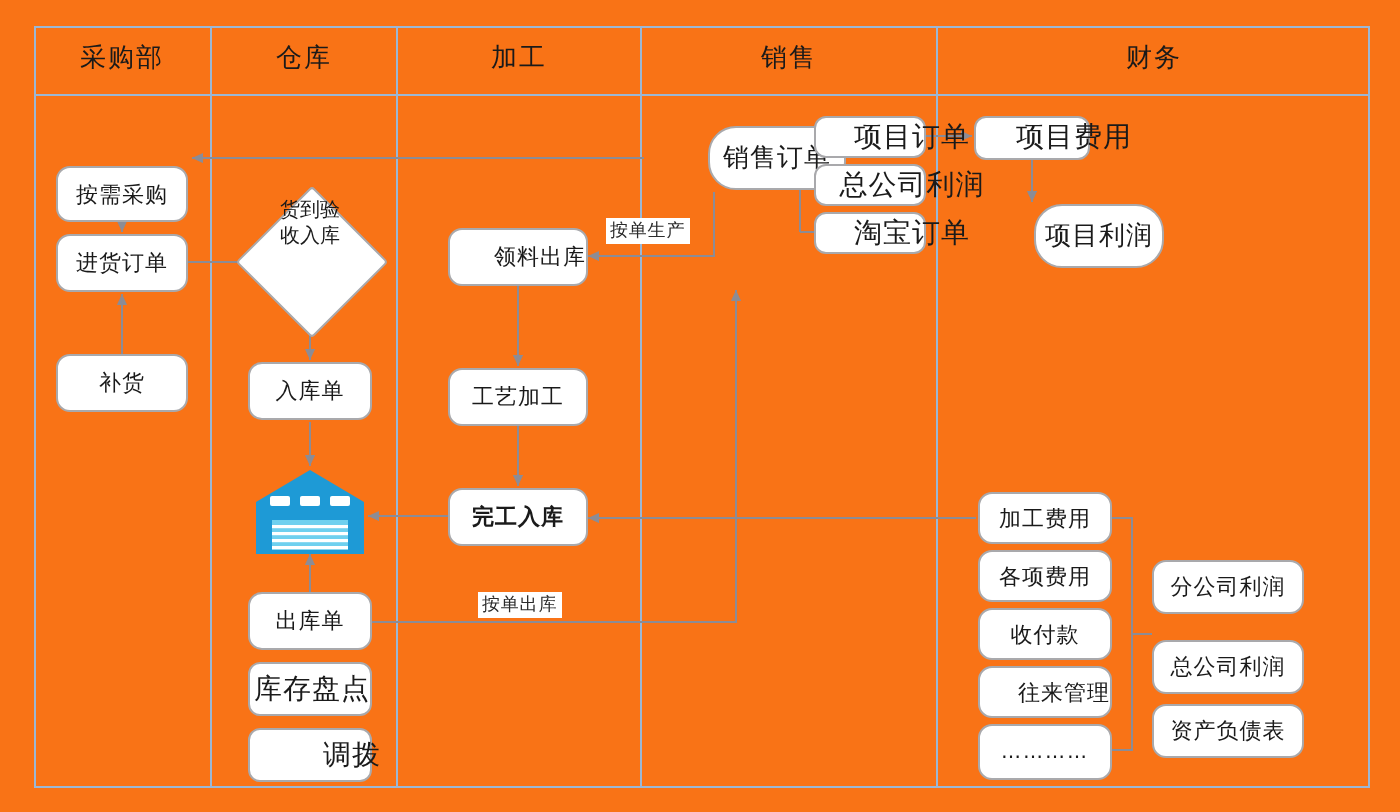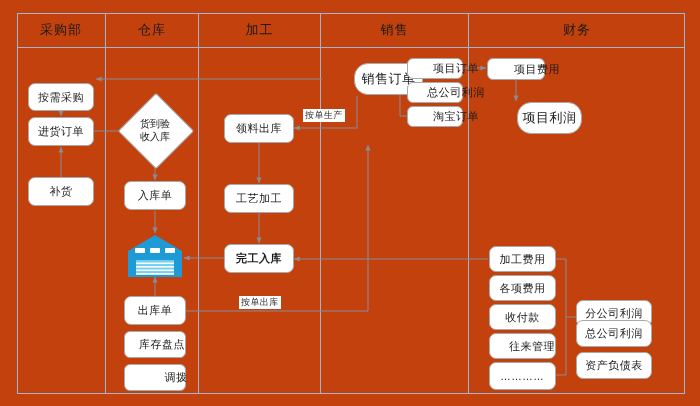--- a/index.html
+++ b/index.html
@@ -4,21 +4,21 @@
 <style>
   html, body {
     margin: 0;
     padding: 0;
     background: #ffffff;
   }
   #canvas {
     position: relative;
     width: 700px;
     height: 406px;
-    background: #c2410c;
+    background: #f97316;
     font-family: "DejaVu Sans", "Liberation Sans", sans-serif;
     overflow: hidden;
   }
   svg.lines {
     position: absolute;
     left: 0;
     top: 0;
     width: 700px;
     height: 406px;
     pointer-events: none;
@@ -61,21 +61,21 @@
     white-space: nowrap;
     font-size: 11px;
     letter-spacing: 0.5px;
   }
   .node.big {
     font-size: 13px;
     border-radius: 14px;
     margin-left: 32px;
   }
   .node.small {
-    font-size: 11px;
+    font-size: 14px;
     border-radius: 6px;
     padding-left: 42px;
   }
   .diamond {
     position: absolute;
     box-sizing: border-box;
   }
   .diamond .dshape {
     position: absolute;
     left: 50%;
@@ -91,21 +91,20 @@
   }
   .diamond .dtext {
     position: absolute;
     left: 0;
     top: 0;
     width: 100%;
     height: 100%;
     display: flex;
     flex-direction: column;
     align-items: center;
-    justify-content: center;
     font-size: 10px;
     line-height: 13px;
     color: #1a1a1a;
     white-space: nowrap;
   }
   .edge-label {
     position: absolute;
     font-size: 9px;
     color: #2b2b2b;
     white-space: nowrap;
@@ -241,21 +240,21 @@
   <div class="node" style="left:124px; top:296px; width:62px; height:29px;">
     <span>出库单</span>
   </div>
   <div class="node small" style="left:124px; top:331px; width:62px; height:27px;justify-content:flex-end;">
     <span>库存盘点</span>
   </div>
   <div class="node small" style="left:124px; top:364px; width:62px; height:27px;">
     <span>调拨</span>
   </div>
 
-  <div class="node" style="left:224px; top:114px; width:70px; height:29px;">
+  <div class="node" style="left:224px; top:114px; width:70px; height:29px;justify-content:flex-end;">
     <span>领料出库</span>
   </div>
   <div class="node" style="left:224px; top:184px; width:70px; height:29px;">
     <span>工艺加工</span>
   </div>
   <div class="node" style="left:224px; top:244px; width:70px; height:29px;font-weight:bold;">
     <span>完工入库</span>
   </div>
 
   <div class="edge-label" style="left:303px; top:109px;">
@@ -294,21 +293,21 @@
   <div class="node" style="left:489px; top:304px; width:67px; height:26px;justify-content:center;">
     <span>收付款</span>
   </div>
   <div class="node" style="left:489px; top:333px; width:67px; height:26px;justify-content:flex-end;">
     <span>往来管理</span>
   </div>
   <div class="node" style="left:489px; top:362px; width:67px; height:28px;">
     <span class="dots">…………</span>
   </div>
 
-  <div class="node" style="left:576px; top:300px; width:76px; height:27px;">
+  <div class="node" style="left:576px; top:280px; width:76px; height:27px;">
     <span>分公司利润</span>
   </div>
   <div class="node" style="left:576px; top:320px; width:76px; height:27px;">
     <span>总公司利润</span>
   </div>
   <div class="node" style="left:576px; top:352px; width:76px; height:27px;">
     <span>资产负债表</span>
   </div>
 
 </div>

